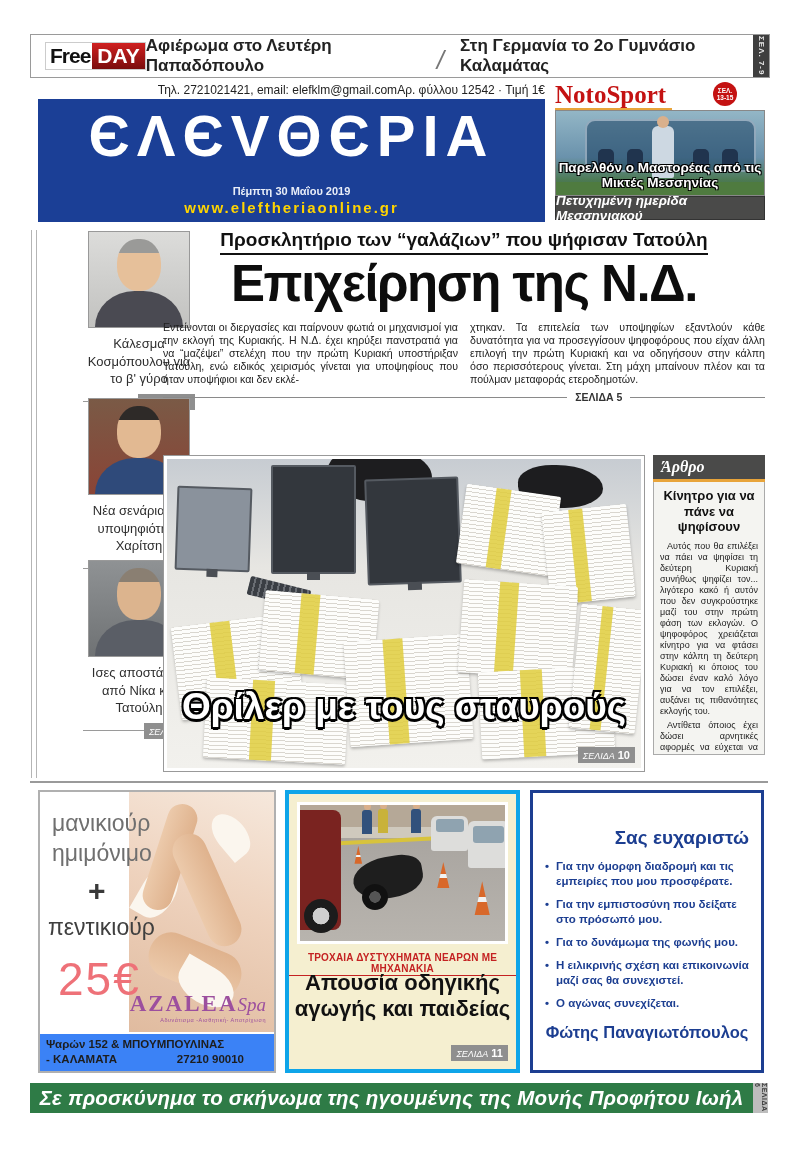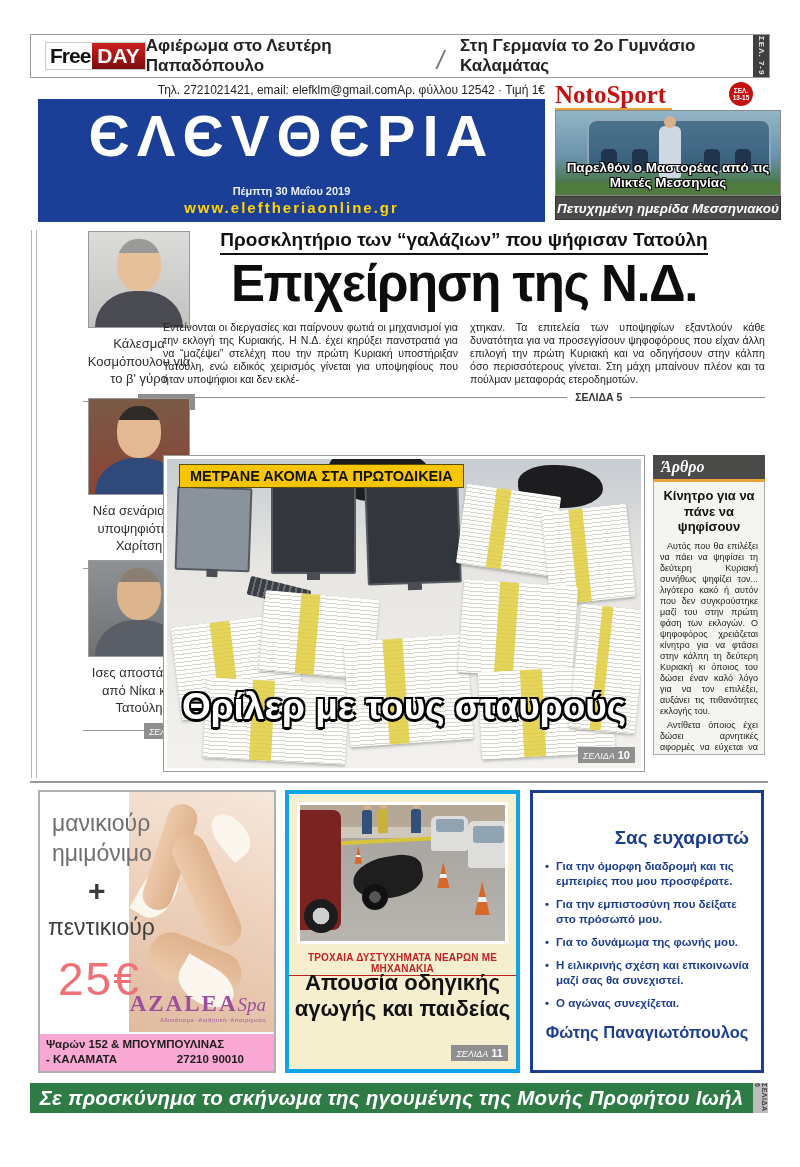--- a/index.html
+++ b/index.html
@@ -28,21 +28,21 @@
   
   .masthead{left:38px;top:99px;width:507px;height:123px;background:#1b3f96;
             display:flex;flex-direction:column;align-items:center;justify-content:flex-end;
             padding-bottom:6px;box-sizing:border-box;}
   .logo-text{position:absolute;top:8px;left:0;right:0;text-align:center;color:#fff;
              font-weight:bold;font-size:58px;letter-spacing:7px;line-height:1;}
   .masthead .date{color:#e9eef8;font-size:11px;font-weight:bold;margin-bottom:2px;}
   .masthead .site{color:#ffd400;font-size:15px;font-weight:bold;letter-spacing:2px;}
 
   
-  .notosport{left:555px;top:82px;width:226px;height:141px;}
+  .notosport{left:555px;top:82px;width:210px;height:141px;}
   .ns-head{position:relative;height:28px;}
   .ns-title{font-family:"Liberation Serif",serif;font-weight:bold;font-size:25px;color:#c41212;
             line-height:26px;border-bottom:3px solid #e8a43a;display:inline-block;padding-right:6px;}
   .ns-badge{position:absolute;right:28px;top:0;width:24px;height:24px;border-radius:50%;
             background:#c41212;color:#fff;font-size:6.5px;font-weight:bold;display:flex;
             flex-direction:column;align-items:center;justify-content:center;line-height:1.1;}
   .ns-photo{position:relative;height:86px;overflow:hidden;border:1px solid #888;box-sizing:border-box;
             background:linear-gradient(180deg,#93b6c6 0%,#6a92ac 55%,#4d7a54 82%,#3f6d45 100%);}
   .ns-dugout{position:absolute;left:14%;top:10%;width:80%;height:58%;
              background:rgba(25,63,96,.55);border-radius:10px 10px 0 0;border:2px solid rgba(220,230,240,.5);}
@@ -133,21 +133,21 @@
   .petal{position:absolute;background:#fbf6ee;border-radius:50% 50% 50% 0;}
   .ad-l1{position:absolute;left:12px;top:18px;font-size:23px;color:#6f6f6f;}
   .ad-l2{position:absolute;left:12px;top:48px;font-size:23px;color:#6f6f6f;}
   .ad-plus{position:absolute;left:48px;top:82px;font-size:30px;font-weight:bold;color:#3a3a3a;}
   .ad-l3{position:absolute;left:8px;top:122px;font-size:23px;color:#3f3f3f;}
   .ad-price{position:absolute;left:18px;top:160px;font-size:46px;color:#ee7178;letter-spacing:2px;}
   .ad-logo{position:absolute;right:8px;bottom:48px;text-align:right;}
   .ad-logo .az{font-family:"Liberation Serif",serif;font-size:23px;letter-spacing:2px;color:#9c4f9e;font-weight:bold;}
   .ad-logo .spa{font-family:"Liberation Serif",serif;font-style:italic;font-size:19px;color:#9c4f9e;}
   .ad-logo .tag{font-size:5.5px;color:#9c4f9e;letter-spacing:.5px;}
-  .ad-addr{position:absolute;left:0;bottom:0;width:100%;background:#f9a8d4;color:#1d1d1d;
+  .ad-addr{position:absolute;left:0;bottom:0;width:100%;background:#3b82f6;color:#1d1d1d;
            font-weight:bold;font-size:11.5px;line-height:1.35;padding:3px 6px;box-sizing:border-box;margin-top:43px;}
   .ad-addr .row{display:flex;justify-content:space-between;padding-right:24px;}
 
   .mid-box{left:285px;top:790px;width:235px;height:283px;background:#f5efd0;border:4px solid #0ea5e9;
            box-sizing:border-box;}
   .acc-frame{position:absolute;left:8px;top:8px;right:8px;height:142px;background:#fff;padding:3px;box-sizing:border-box;}
   .acc-scene{position:relative;width:100%;height:100%;overflow:hidden;
              background:linear-gradient(180deg,#b5a897 0 16%,#cfc9bd 16% 24%,#a9a5a0 24%,#b8b4ae 100%);}
   .acc-curb{position:absolute;left:0;top:24%;width:100%;height:4px;background:#d8c33c;transform:rotate(-3deg);}
   .acc-carred{position:absolute;left:-6%;top:4%;width:26%;height:88%;background:#7a2320;border-radius:8px;}
@@ -304,21 +304,20 @@
       <div class="kbd" style="left:17%;top:40%;width:13%;height:6%;"></div>
       <div class="stack" style="left:2%;top:52%;width:26%;height:30%;transform:rotate(-7deg);"></div>
       <div class="stack" style="left:20%;top:44%;width:24%;height:26%;transform:rotate(5deg);"></div>
       <div class="stack" style="left:8%;top:72%;width:30%;height:26%;transform:rotate(3deg);"></div>
       <div class="stack" style="left:38%;top:58%;width:26%;height:34%;transform:rotate(-4deg);"></div>
       <div class="stack" style="left:62%;top:10%;width:20%;height:26%;transform:rotate(8deg);"></div>
       <div class="stack" style="left:80%;top:16%;width:18%;height:30%;transform:rotate(-6deg);"></div>
       <div class="stack" style="left:62%;top:40%;width:24%;height:30%;transform:rotate(4deg);"></div>
       <div class="stack" style="left:66%;top:68%;width:28%;height:28%;transform:rotate(-3deg);"></div>
       <div class="stack" style="left:86%;top:48%;width:14%;height:40%;transform:rotate(6deg);"></div>
-      <div class="photo-label">ΜΕΤΡΑΝΕ ΑΚΟΜΑ ΣΤΑ ΠΡΩΤΟΔΙΚΕΙΑ</div>
       <div class="photo-overlay">Θρίλερ με τους σταυρούς</div>
       <div class="photo-badge">
         <span class="page-badge">
           <span>ΣΕΛΙΔΑ</span>
           <b>10</b>
         </span>
       </div>
     </div>
   </div>
 

